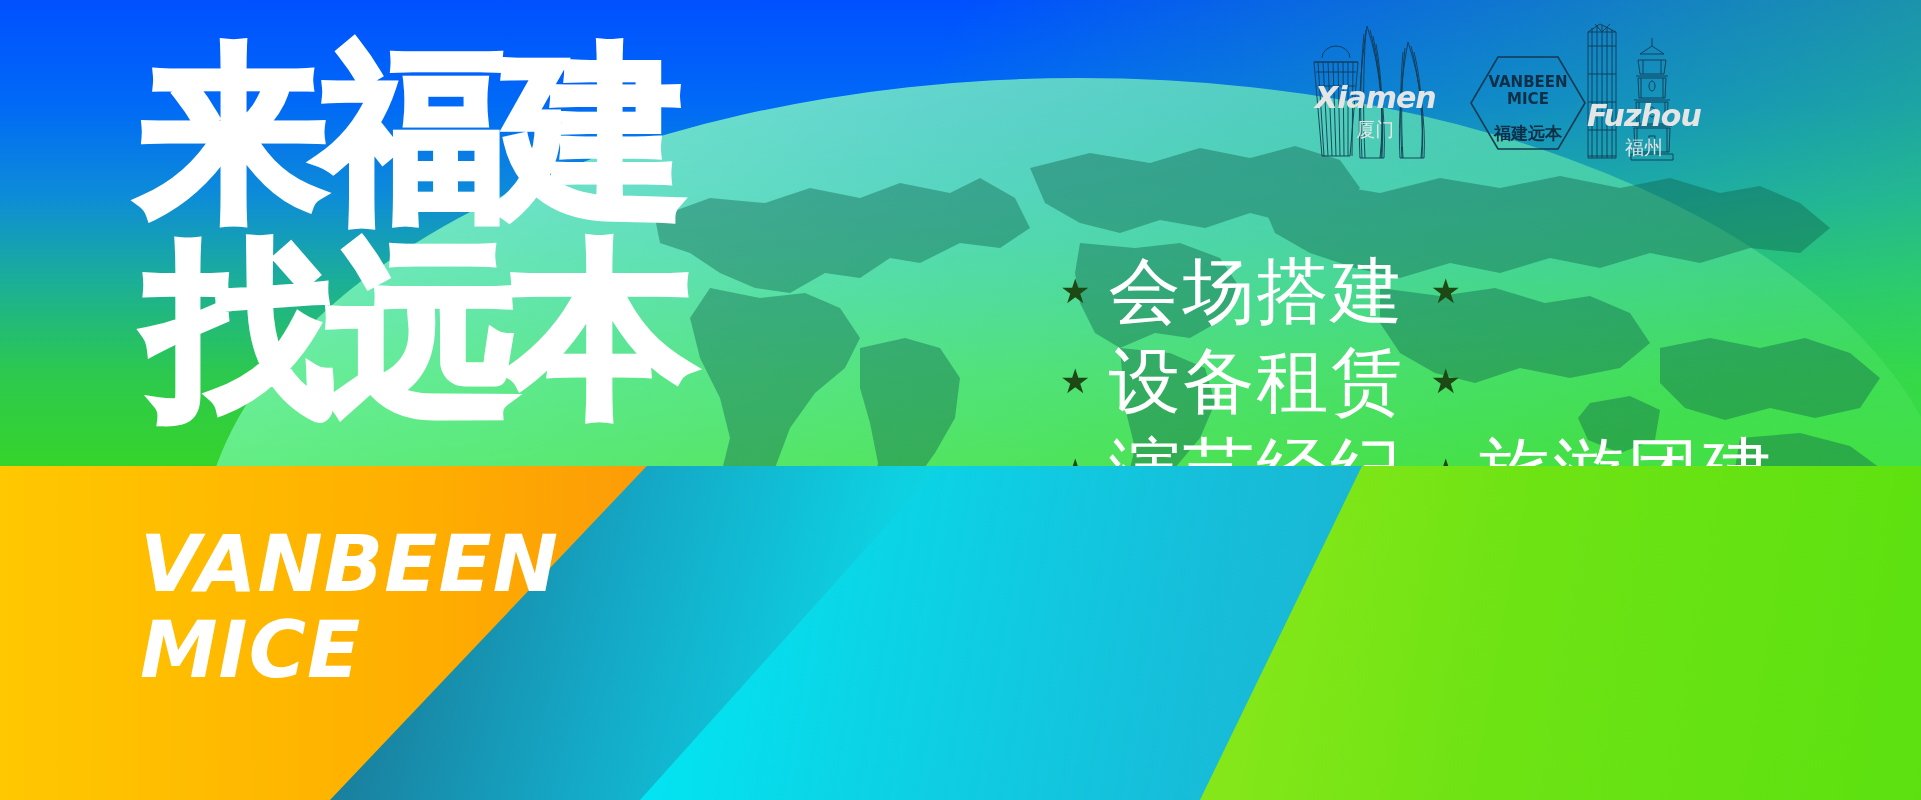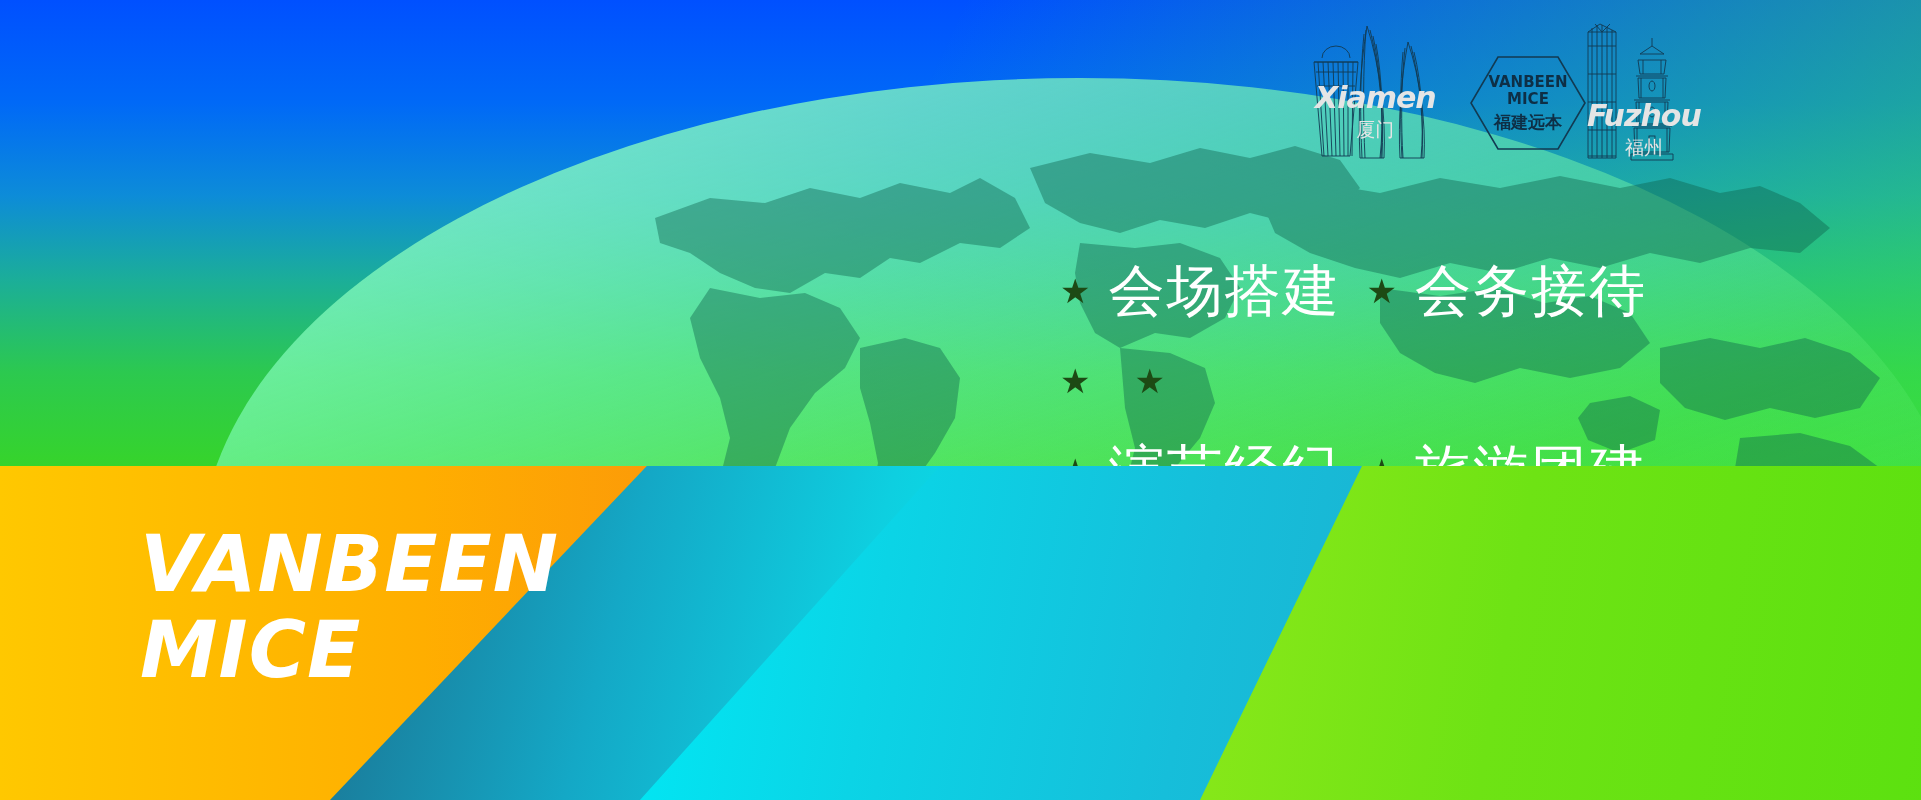--- a/index.html
+++ b/index.html
@@ -38,41 +38,41 @@
     -webkit-text-stroke:7px #fff;
   }
   .hl-line.second{margin-left:8px;}
 
   
   .services{position:absolute;left:1060px;top:246px;z-index:6;}
   .svc-row{display:flex;align-items:center;height:90px;}
   .svc-cell{display:flex;align-items:center;}
   .svc-star{color:#1d4a14;font-size:34px;line-height:1;margin:0 18px 0 0;}
   .svc-txt{
-    color:#fff;font-size:56px;line-height:60px;letter-spacing:2px;white-space:nowrap;
+    color:#fff;font-size:72px;line-height:60px;letter-spacing:2px;white-space:nowrap;
     font-family:"DejaVu Sans","Liberation Sans",sans-serif;font-weight:300;
   }
   .svc-cell.col2{margin-left:26px;}
 
   
   .citybar{position:absolute;left:1300px;top:6px;width:400px;height:170px;z-index:7;}
   .city-art{position:absolute;inset:0;}
   .city-art svg{width:100%;height:100%;display:block;}
   .city-label{position:absolute;color:#e5e5e5;text-align:center;}
   .city-en{font-size:30px;font-weight:bold;font-style:italic;letter-spacing:-1px;line-height:32px;
            font-family:"DejaVu Sans","Liberation Sans",sans-serif;}
   .city-cn{font-size:19px;line-height:30px;font-family:"DejaVu Sans","Liberation Sans",sans-serif;}
   #xiamen-label{left:15px;top:76px;}
   #fuzhou-label{left:287px;top:94px;}
   .hexwrap{position:absolute;left:168px;top:48px;width:120px;height:98px;text-align:center;}
   .hex-en1{font-size:15px;font-weight:bold;letter-spacing:0px;color:#0e2f46;line-height:17px;
            font-family:"DejaVu Sans","Liberation Sans",sans-serif;}
   .hex-en2{font-size:15px;font-weight:bold;color:#0e2f46;line-height:17px;
            font-family:"DejaVu Sans","Liberation Sans",sans-serif;}
-  .hex-cn{font-size:17px;font-weight:bold;color:#0e2f46;line-height:22px;margin-top:3px;
+  .hex-cn{font-size:17px;font-weight:bold;color:#0e2f46;line-height:22px;margin-top:14px;
           font-family:"DejaVu Sans","Liberation Sans",sans-serif;}
   .hexwrap .inner{position:relative;top:20px;}
 
   
   .bottombar{position:absolute;left:0;top:466px;width:1921px;height:334px;overflow:hidden;}
   .bb-base{position:absolute;inset:0;background:linear-gradient(90deg,#FFC800 0%,#FFAE00 22%,#F98810 46%,#F4650C 62%,#EE5408 72%);}
   .bb-slice{position:absolute;top:0;height:334px;}
   .bb-teal{left:330px;width:720px;background:linear-gradient(105deg,#1C6F8E 0%,#14A8C6 40%,#0ECFE0 70%,#05E9EC 100%);
            clip-path:polygon(44% 0,100% 0,56% 100%,0% 100%);}
   .bb-cyan{left:640px;width:1000px;background:linear-gradient(100deg,#00E9F5 0%,#0BD4E6 25%,#16BEDA 55%,#1FA8C9 100%);
@@ -104,20 +104,24 @@
           <path d="M560 300 L610 305 L645 320 L655 355 L640 390 L615 420 L595 450 L580 465 L565 440 L575 400 L565 360 Z"></path>
           <path d="M700 150 L760 135 L820 145 L880 130 L940 140 L1000 128 L1060 140 L1110 130 L1160 145 L1200 138 L1240 155 L1270 180 L1240 205 L1190 200 L1140 215 L1090 205 L1040 220 L990 210 L940 225 L890 215 L840 230 L795 220 L750 205 L715 185 Z"></path>
           <path d="M820 240 L880 248 L935 240 L985 255 L1030 248 L1070 265 L1090 295 L1060 320 L1010 330 L960 320 L915 335 L875 325 L840 305 L820 275 Z"></path>
           <path d="M1100 300 L1150 290 L1200 300 L1245 290 L1290 305 L1320 330 L1300 360 L1255 370 L1210 360 L1165 372 L1125 360 L1100 335 Z"></path>
           <path d="M1180 390 L1240 385 L1290 398 L1320 420 L1295 448 L1250 455 L1205 445 L1175 420 Z"></path>
           <path d="M1030 355 L1070 348 L1100 362 L1095 392 L1060 405 L1028 392 L1018 370 Z"></path>
         </g>
       </svg>
     </div>
 
+    <div class="headline">
+      <div class="hl-line">来福建</div>
+      <div class="hl-line second">找远本</div>
+    </div>
 
     <div class="citybar">
       <div class="city-art">
         <svg viewBox="0 0 400 170" preserveAspectRatio="none">
           <g stroke="#123a52" fill="none" stroke-width="0.9">
 
             <g>
               <path d="M22 52 a14 12 0 0 1 28 0"></path>
               <path d="M14 56 L58 56 L50 150 L22 150 Z"></path>
               <path d="M14 56 L58 56"></path>
@@ -183,26 +187,26 @@
     </div>
 
     <div class="services">
       <div class="svc-row">
         <div class="svc-cell">
           <span class="svc-star">★</span>
           <span class="svc-txt">会场搭建</span>
         </div>
         <div class="svc-cell col2">
           <span class="svc-star">★</span>
-          <span class="svc-txt">会务接待</span>
         </div>
       </div>
       <div class="svc-row">
         <div class="svc-cell">
           <span class="svc-star">★</span>
+          <span class="svc-txt">设备租赁</span>
         </div>
         <div class="svc-cell col2">
           <span class="svc-star">★</span>
         </div>
       </div>
       <div class="svc-row">
         <div class="svc-cell">
           <span class="svc-star">★</span>
           <span class="svc-txt">演艺经纪</span>
         </div>

